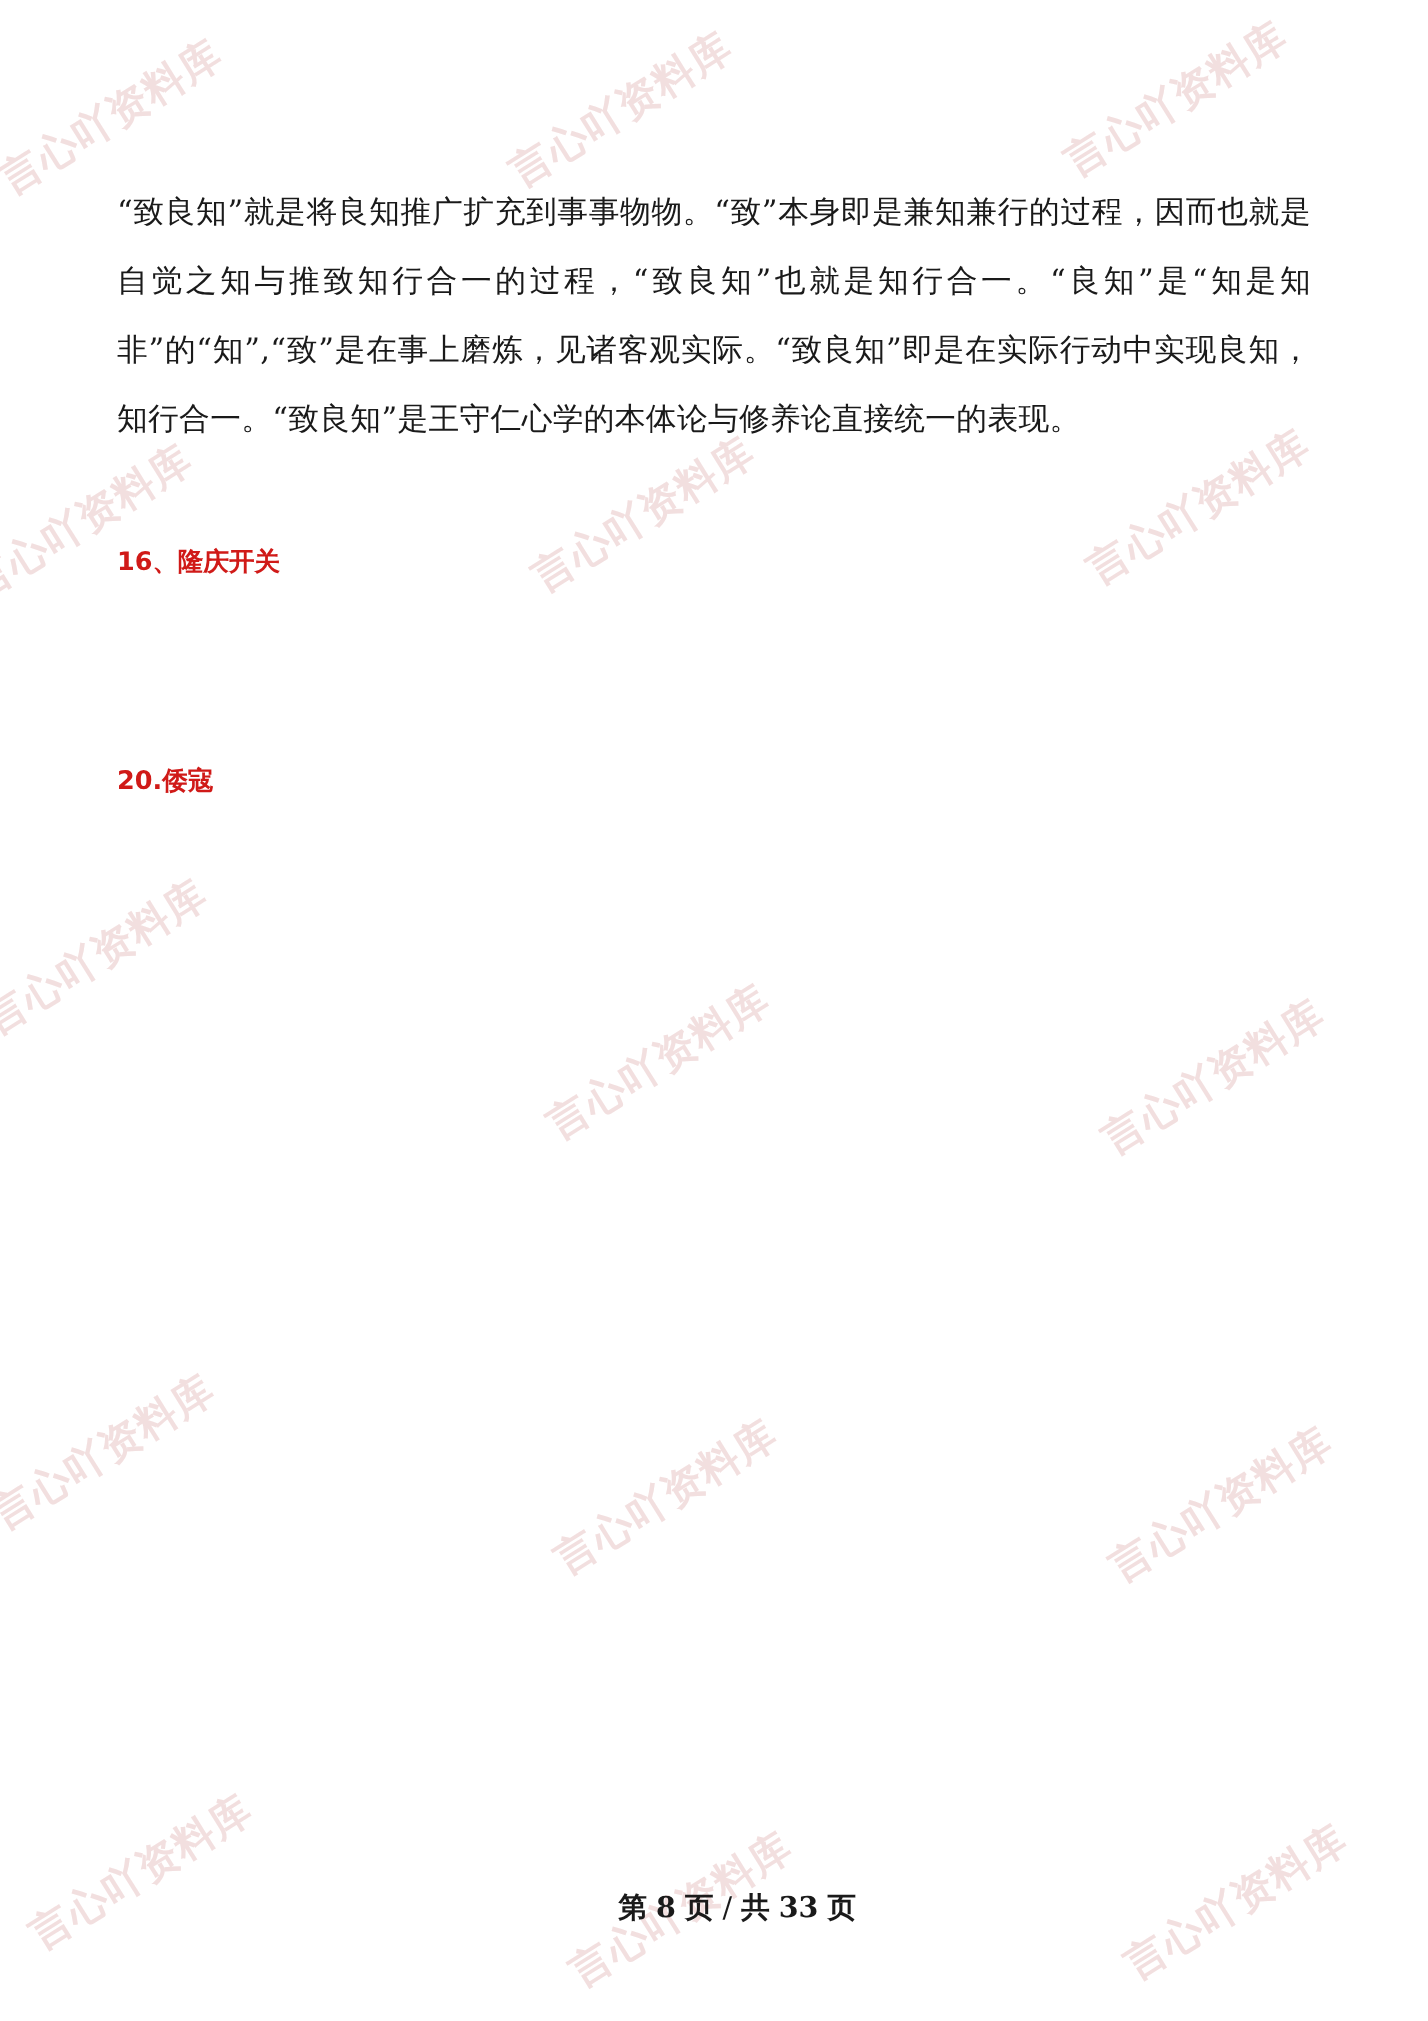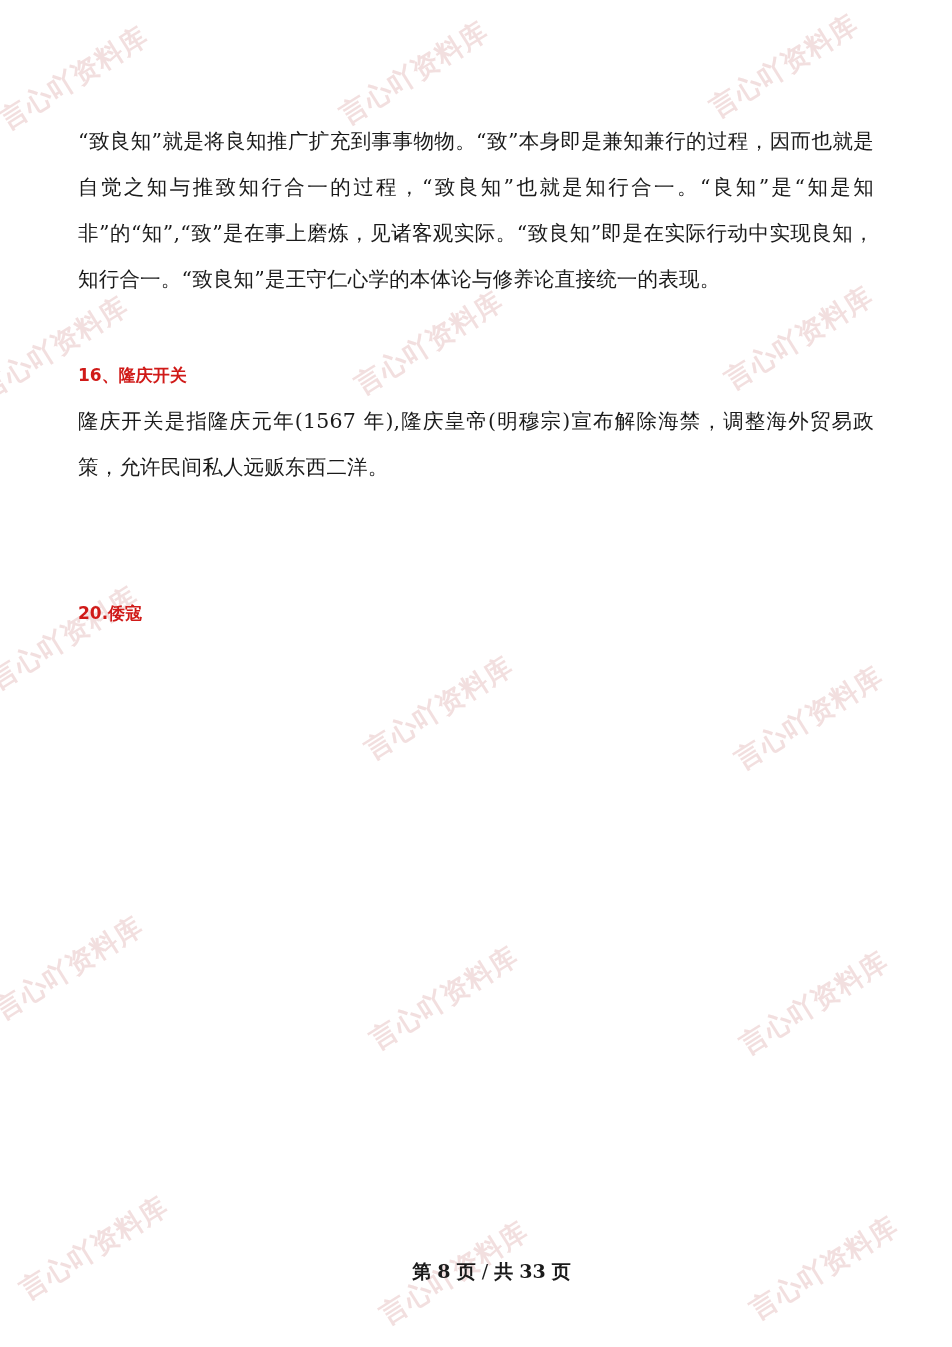--- a/index.html
+++ b/index.html
@@ -109,21 +109,20 @@
 </div>
 
 <div class="page">
   <div class="content">
 
     <p class="para">“致良知”就是将良知推广扩充到事事物物。“致”本身即是兼知兼行的过程，因而也就是自觉之知与推致知行合一的过程，“致良知”也就是知行合一。“良知”是“知是知非”的“知”,“致”是在事上磨炼，见诸客观实际。“致良知”即是在实际行动中实现良知，知行合一。“致良知”是王守仁心学的本体论与修养论直接统一的表现。</p>
 
     <div class="spacer-lg"></div>
 
     <h2 class="heading">16、隆庆开关</h2>
-    <p class="para">隆庆开关是指隆庆元年(1567 年),隆庆皇帝(明穆宗)宣布解除海禁，调整海外贸易政策，允许民间私人远贩东西二洋。</p>
 
     <div class="spacer-lg"></div>
 
 
     <div class="spacer-lg"></div>
 
     <h2 class="heading">20.倭寇</h2>
 
   </div>
 </div>

